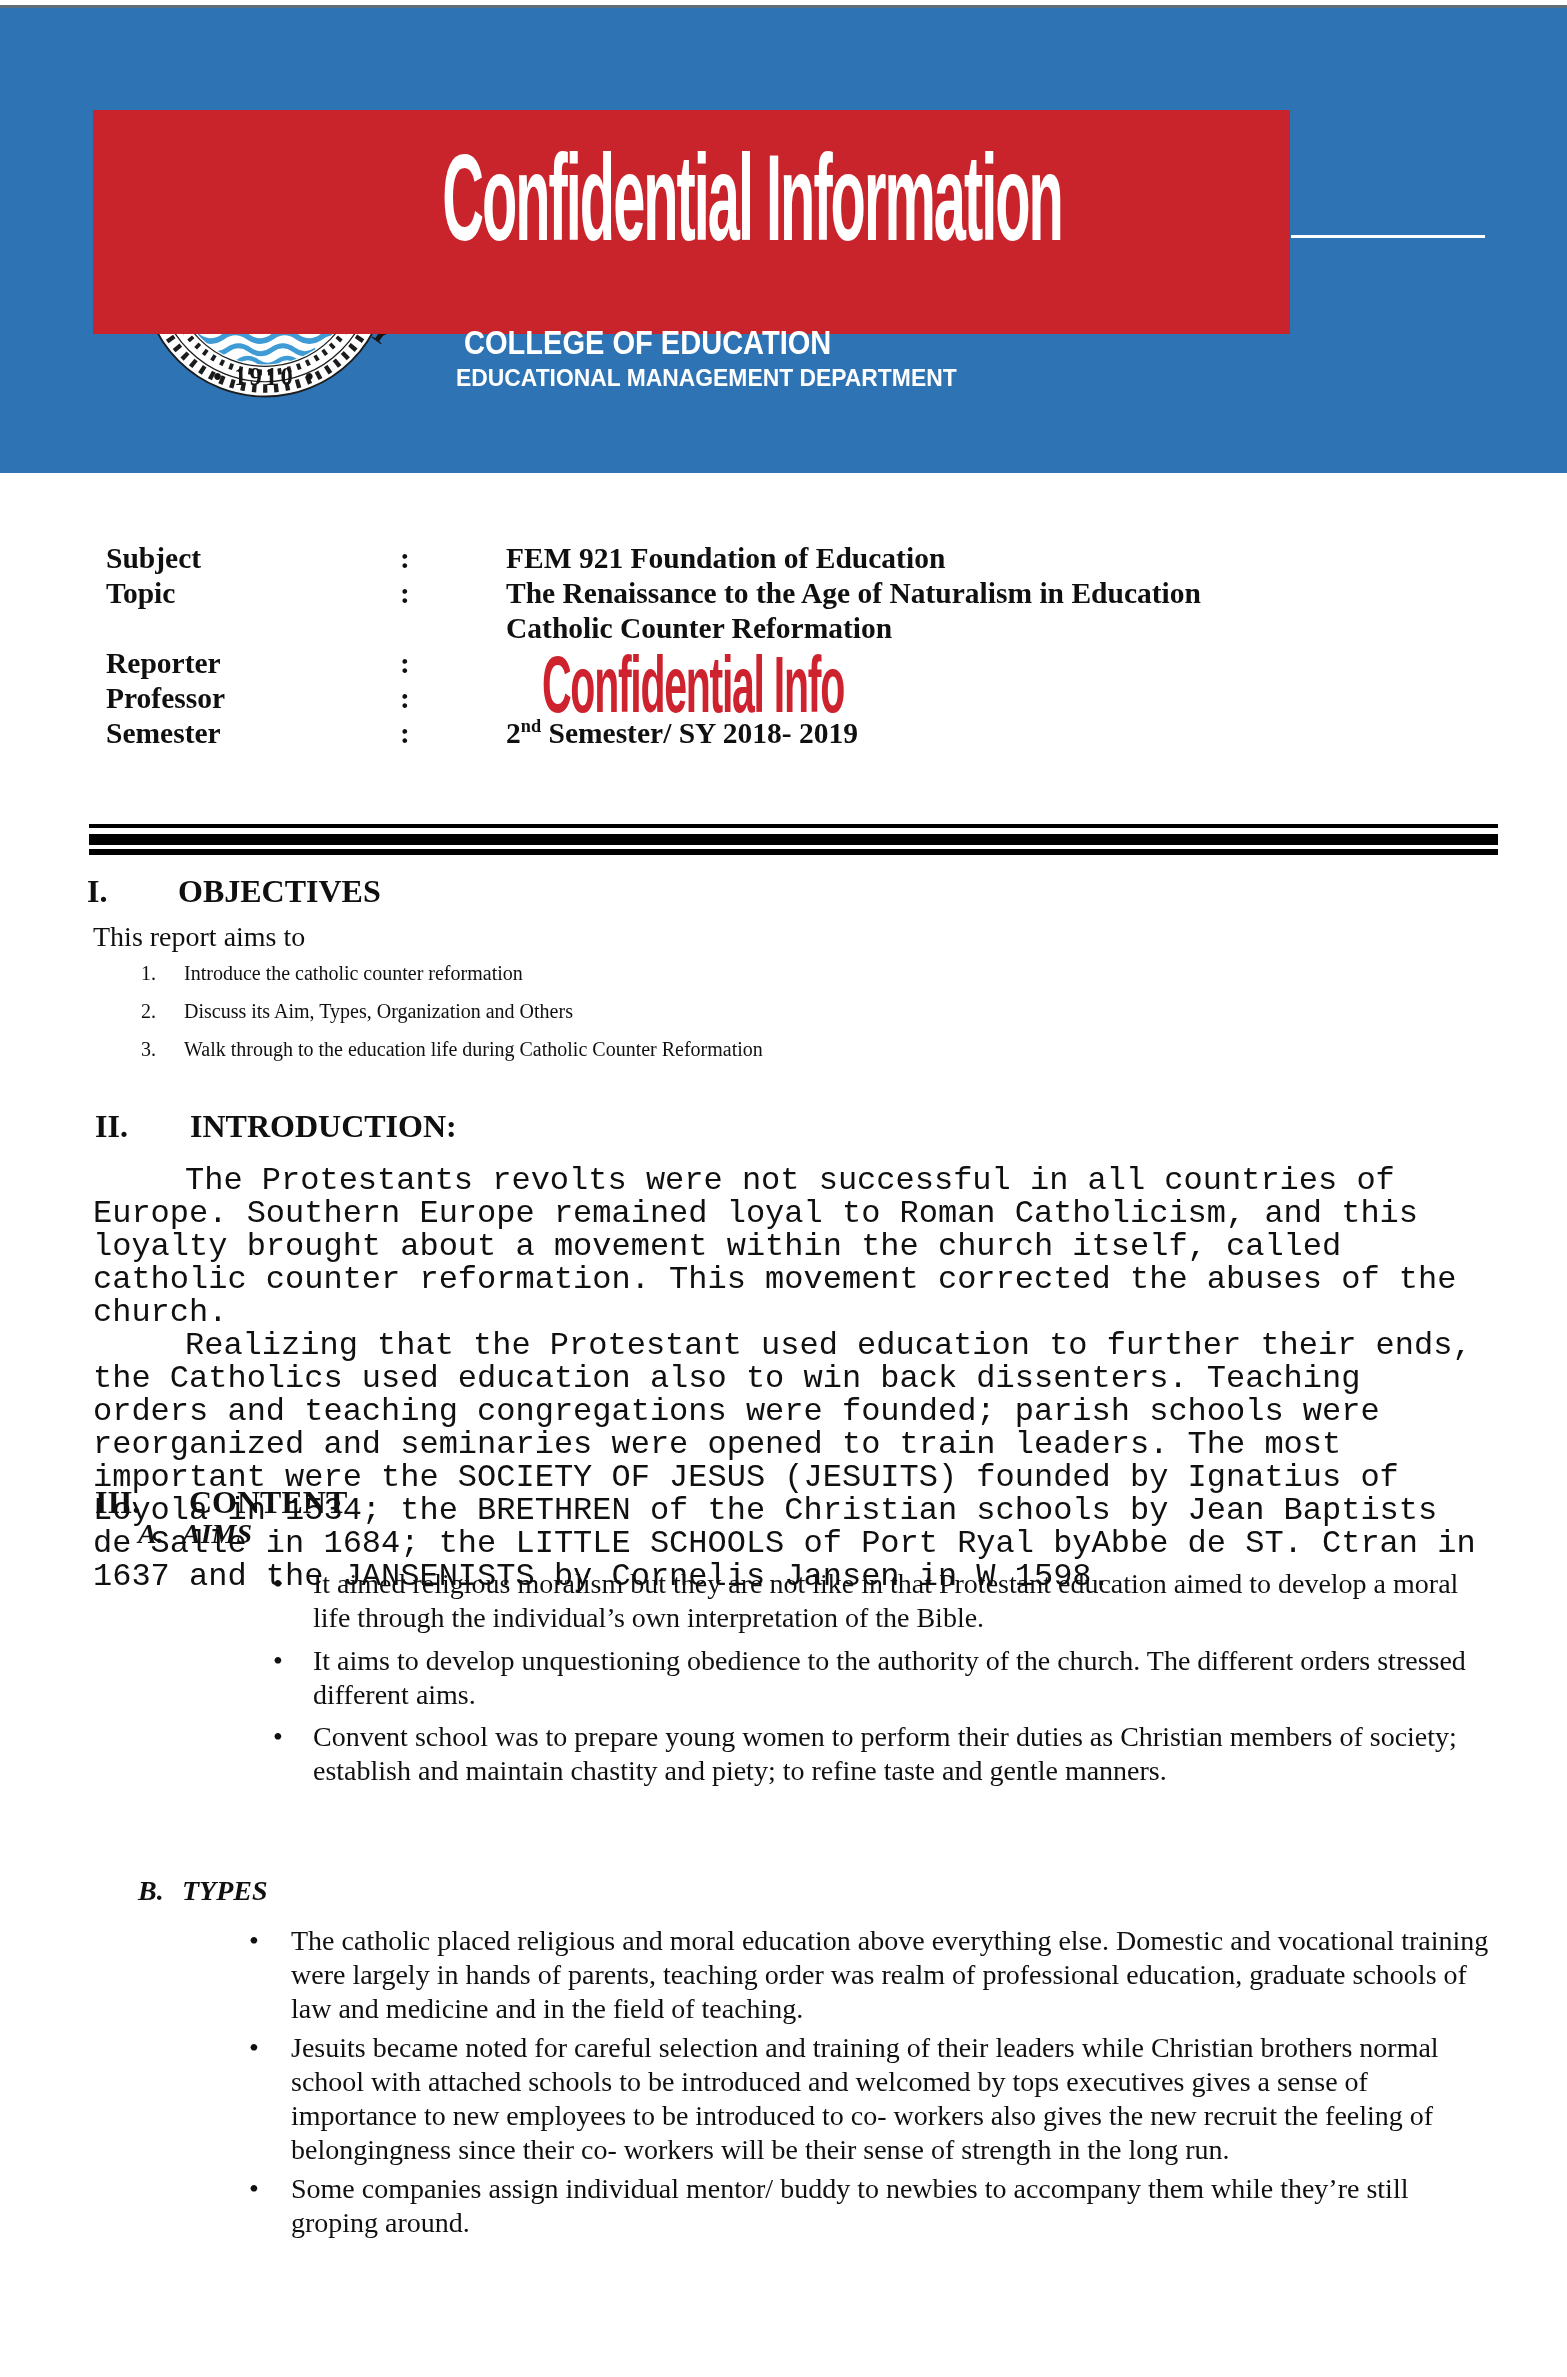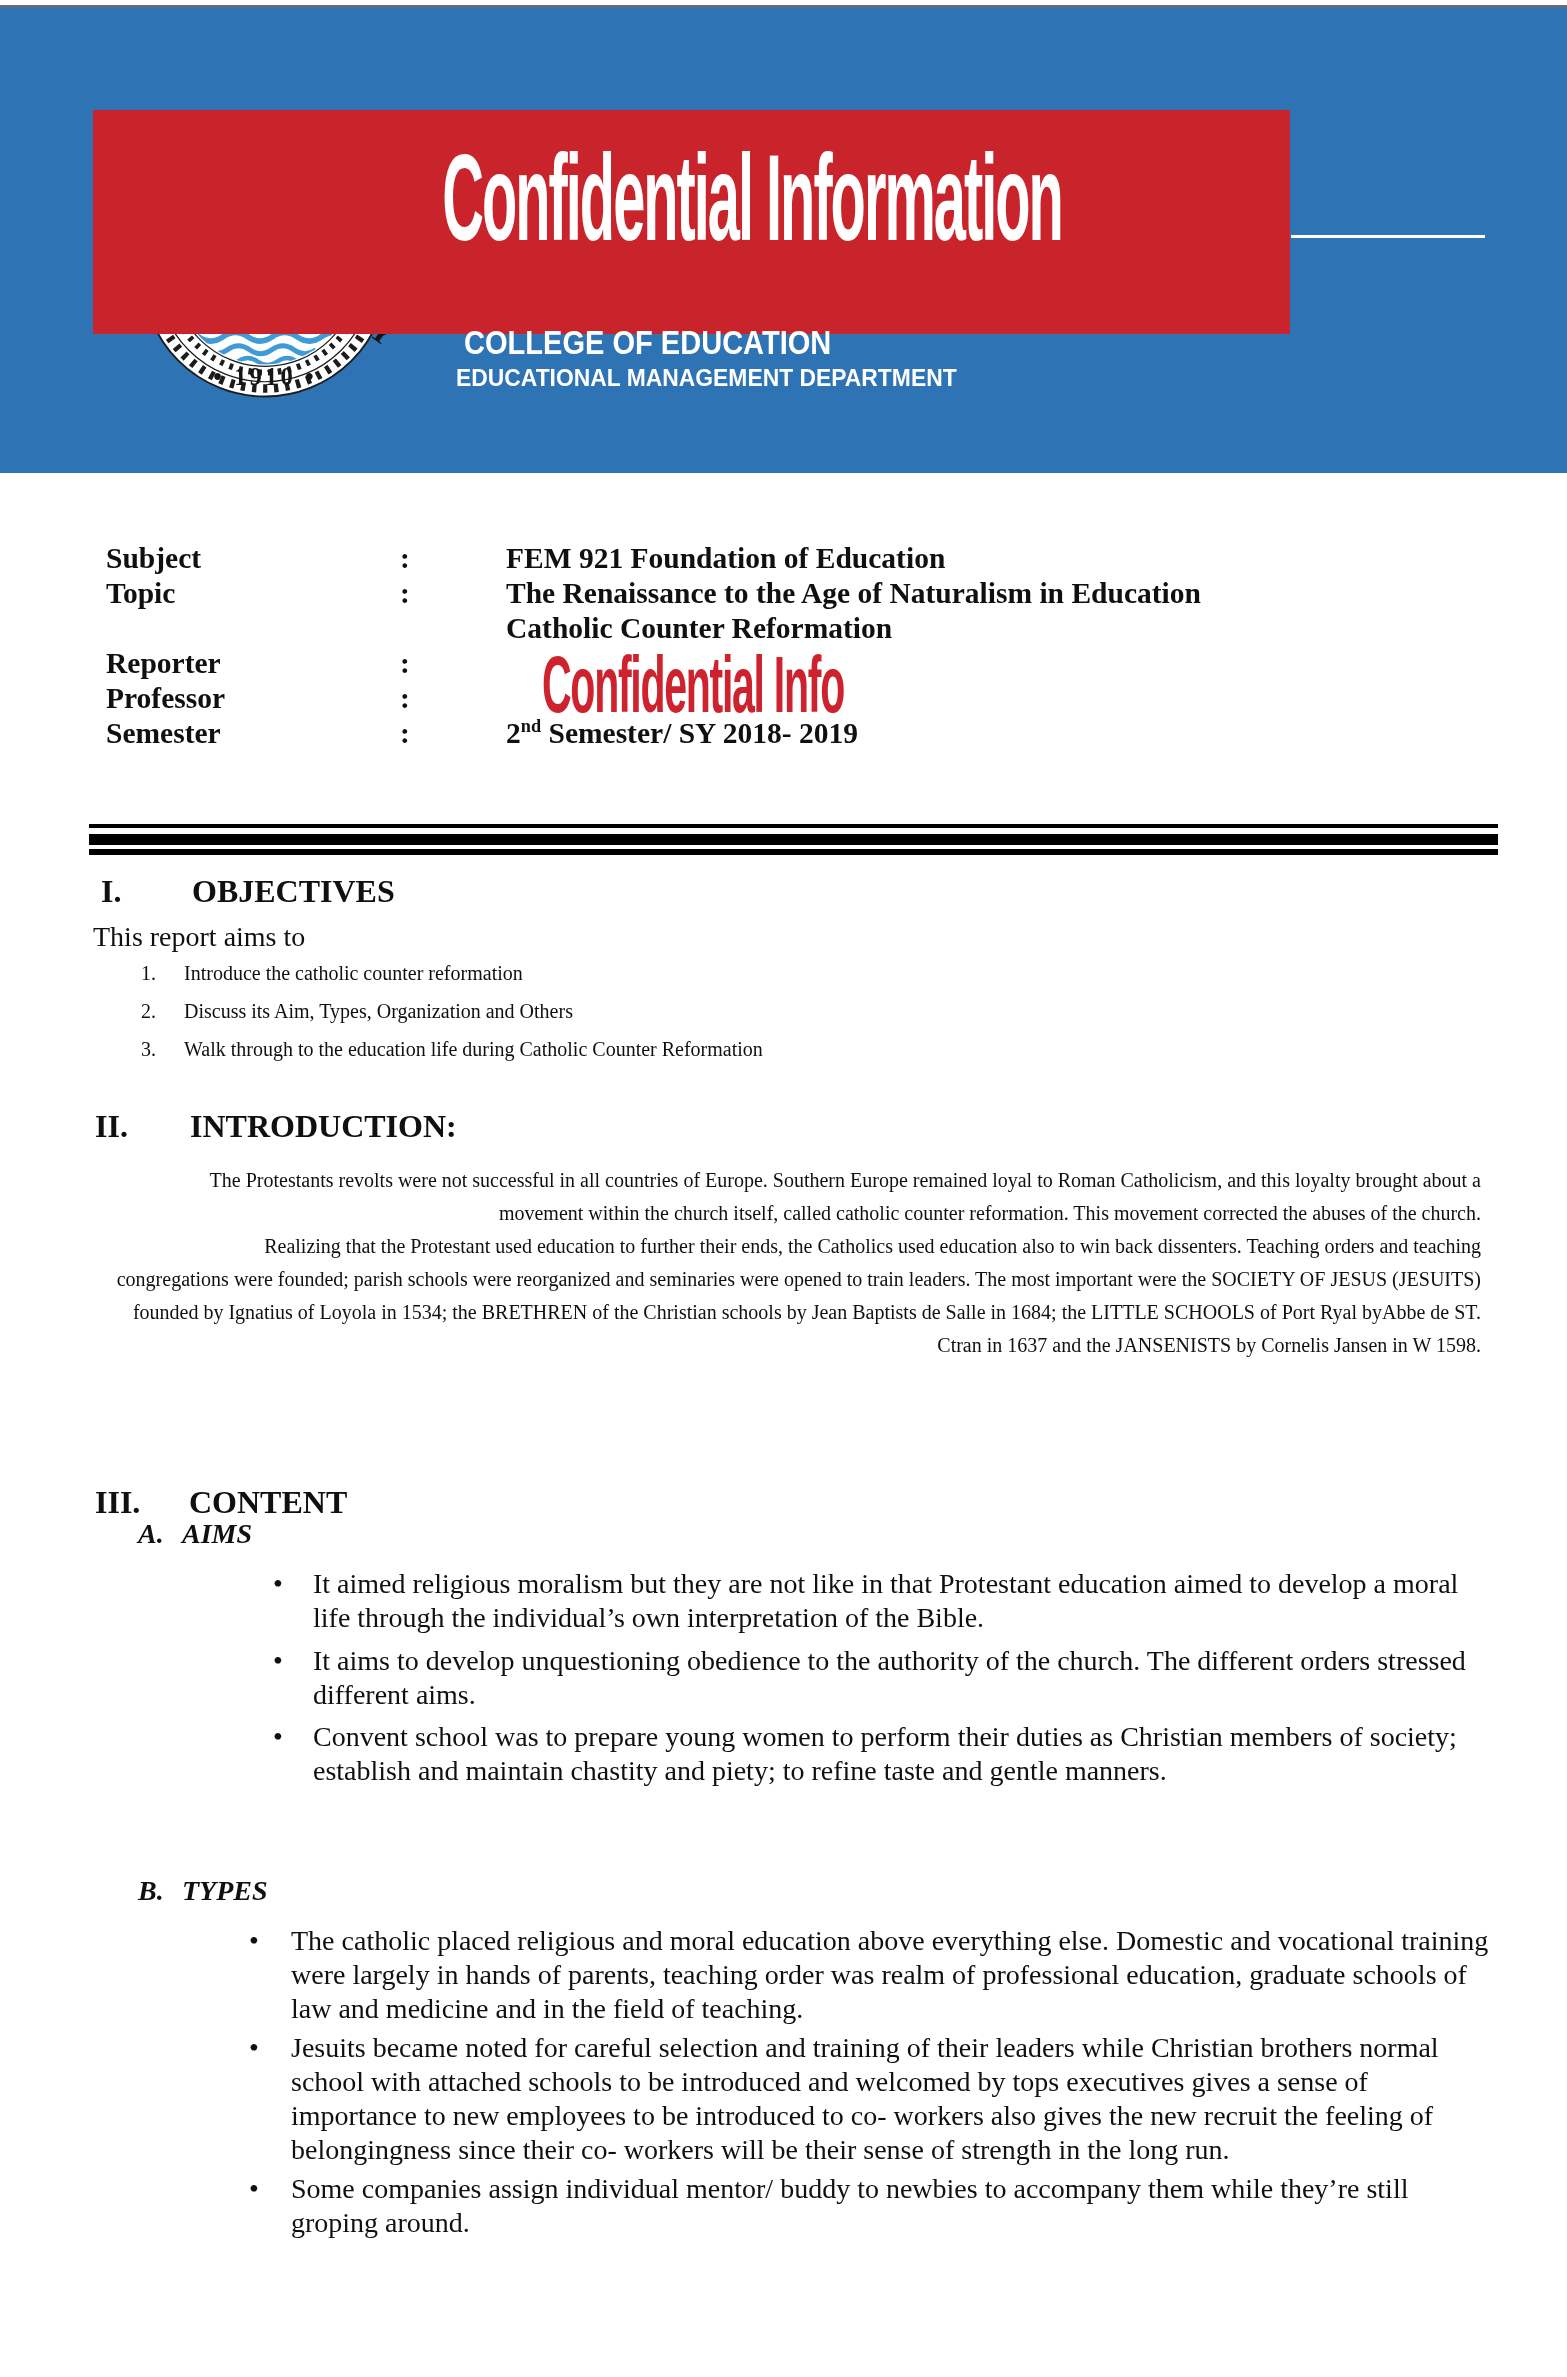--- a/index.html
+++ b/index.html
@@ -31,34 +31,34 @@
   .conf-overlay{position:absolute;left:542px;top:639px;z-index:5;
     font-family:"Liberation Sans",sans-serif;font-weight:bold;font-size:79px;color:var(--red_text);
     letter-spacing:-2.5px;white-space:nowrap;transform:scaleX(0.52);transform-origin:left top;}
 
   .sep{position:absolute;left:89px;top:824px;width:1409px;}
   .sep .b{background:#000000;}
   .sep .b1{height:4.3px;} .sep .g1{height:5.5px;} .sep .b2{height:11px;} .sep .g2{height:4.3px;} .sep .b3{height:6.1px;}
 
   .h1{position:absolute;font-weight:bold;font-size:32px;white-space:nowrap;}
   .h1 .num{display:inline-block;}
-  #h-obj{left:101px;top:873px;} #h-obj .num{width:91px;}
+  #h-obj{left:87px;top:873px;} #h-obj .num{width:91px;}
   #h-intro{left:95px;top:1108px;} #h-intro .num{width:95px;}
   #h-content{left:95px;top:1484px;} #h-content .num{width:94px;}
   .h2{position:absolute;font-weight:bold;font-style:italic;font-size:28px;white-space:nowrap;}
   .h2 .num{display:inline-block;width:44px;}
   #h-aims{left:138px;top:1518px;}
   #h-types{left:138px;top:1875px;}
 
   .lead{position:absolute;left:93px;top:921px;font-size:28px;}
   .num-list{position:absolute;left:141px;top:954px;width:1291px;font-size:20px;}
   .num-list .nrow{height:38px;line-height:38px;white-space:nowrap;}
   .num-list .n{display:inline-block;width:43px;}
 
-  .paras{position:absolute;left:93px;top:1164px;width:1388px;font-size:20px;line-height:33px;text-align:right;}
+  .paras{position:absolute;left:93px;top:1164px;width:1388px;font-size:32px;line-height:33px;text-align:left;font-family:Liberation Mono, monospace;}
   .paras p{margin:0;text-indent:92px;}
 
   .blist{position:absolute;list-style:none;margin:12px;padding:0;font-size:28px;line-height:34px;}
   .blist li{position:relative;}
   .blist li::before{content:"\2022";position:absolute;left:0;top:0;font-size:28px;}
   #aims-list{left:261px;top:1555px;width:1220px;}
   #aims-list li{padding-left:40px;margin-bottom:8.6px;}
   #types-list{left:237px;top:1912px;width:1242px;}
   #types-list li{padding-left:42px;margin-bottom:4.9px;}
 </style>

